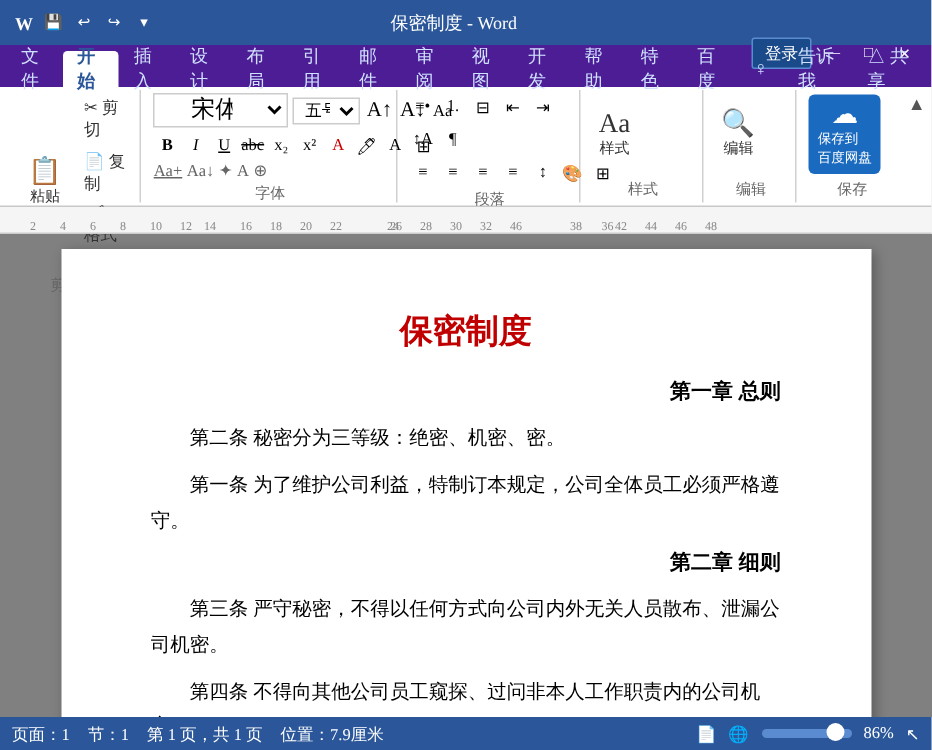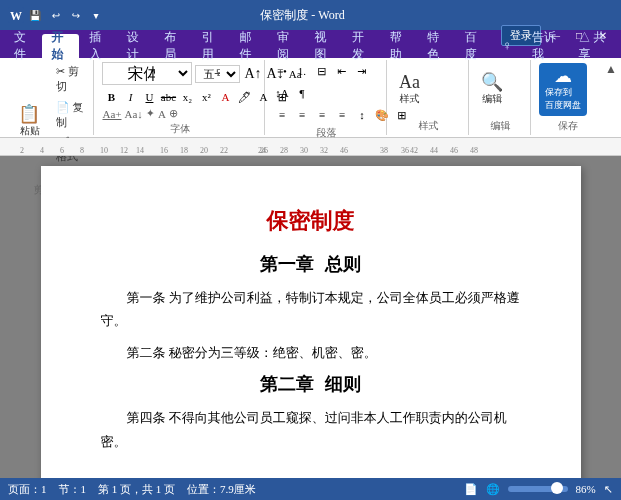--- a/index.html
+++ b/index.html
@@ -102,21 +102,21 @@
       background: white;
       width: 540px;
       min-height: 380px;
       box-shadow: 2px 2px 8px rgba(0,0,0,0.3);
       padding: 40px 60px;
       position: relative;
     }
 
     
     .doc-title { text-align: center; color: #c00000; font-size: 22px; font-weight: bold; margin-bottom: 16px; font-family: 'SimSun', serif; }
-    .doc-chapter { text-align: center; font-size: 18px; font-weight: bold; margin-bottom: 10px; font-family: Liberation Mono, monospace; }
+    .doc-chapter { text-align: right; font-size: 14px; font-weight: bold; margin-bottom: 10px; font-family: Liberation Sans, sans-serif; }
     .doc-para { font-size: 13px; line-height: 1.8; margin-bottom: 8px; text-indent: 0; font-family: 'SimSun', serif; }
     .doc-indent { text-indent: 2em; }
 
     
     #status-bar {
       background: #2b579a;
       height: 22px;
       display: flex;
       align-items: center;
       justify-content: space-between;
@@ -320,23 +320,24 @@
     <span style="position:absolute;left:410px;bottom:0;font-size:8px;color:#888;">44</span>
     <span style="position:absolute;left:430px;bottom:0;font-size:8px;color:#888;text-align:right;">46</span>
     <span style="position:absolute;left:450px;bottom:0;font-size:8px;color:#888;">48</span>
   </div>
 </div>
 
 <div id="doc-area">
   <div id="doc-page">
     <div class="doc-title">保密制度</div>
     <div class="doc-chapter">第一章 总则</div>
+    <div class="doc-para doc-indent">第二条 秘密分为三等级：绝密、机密、密。</div>
     <div class="doc-para doc-indent">第一条 为了维护公司利益，特制订本规定，公司全体员工必须严格遵守。</div>
-    <div class="doc-para doc-indent">第二条 秘密分为三等级：绝密、机密、密。</div>
     <div class="doc-chapter">第二章 细则</div>
+    <div class="doc-para doc-indent">第三条 严守秘密，不得以任何方式向公司内外无关人员散布、泄漏公司机密。</div>
     <div class="doc-para doc-indent">第四条 不得向其他公司员工窥探、过问非本人工作职责内的公司机密。</div>
 
   </div>
 </div>
 
 <div id="status-bar">
   <div class="status-left">
     <span>页面：1</span>
     <span>节：1</span>
     <span>第 1 页，共 1 页</span>

